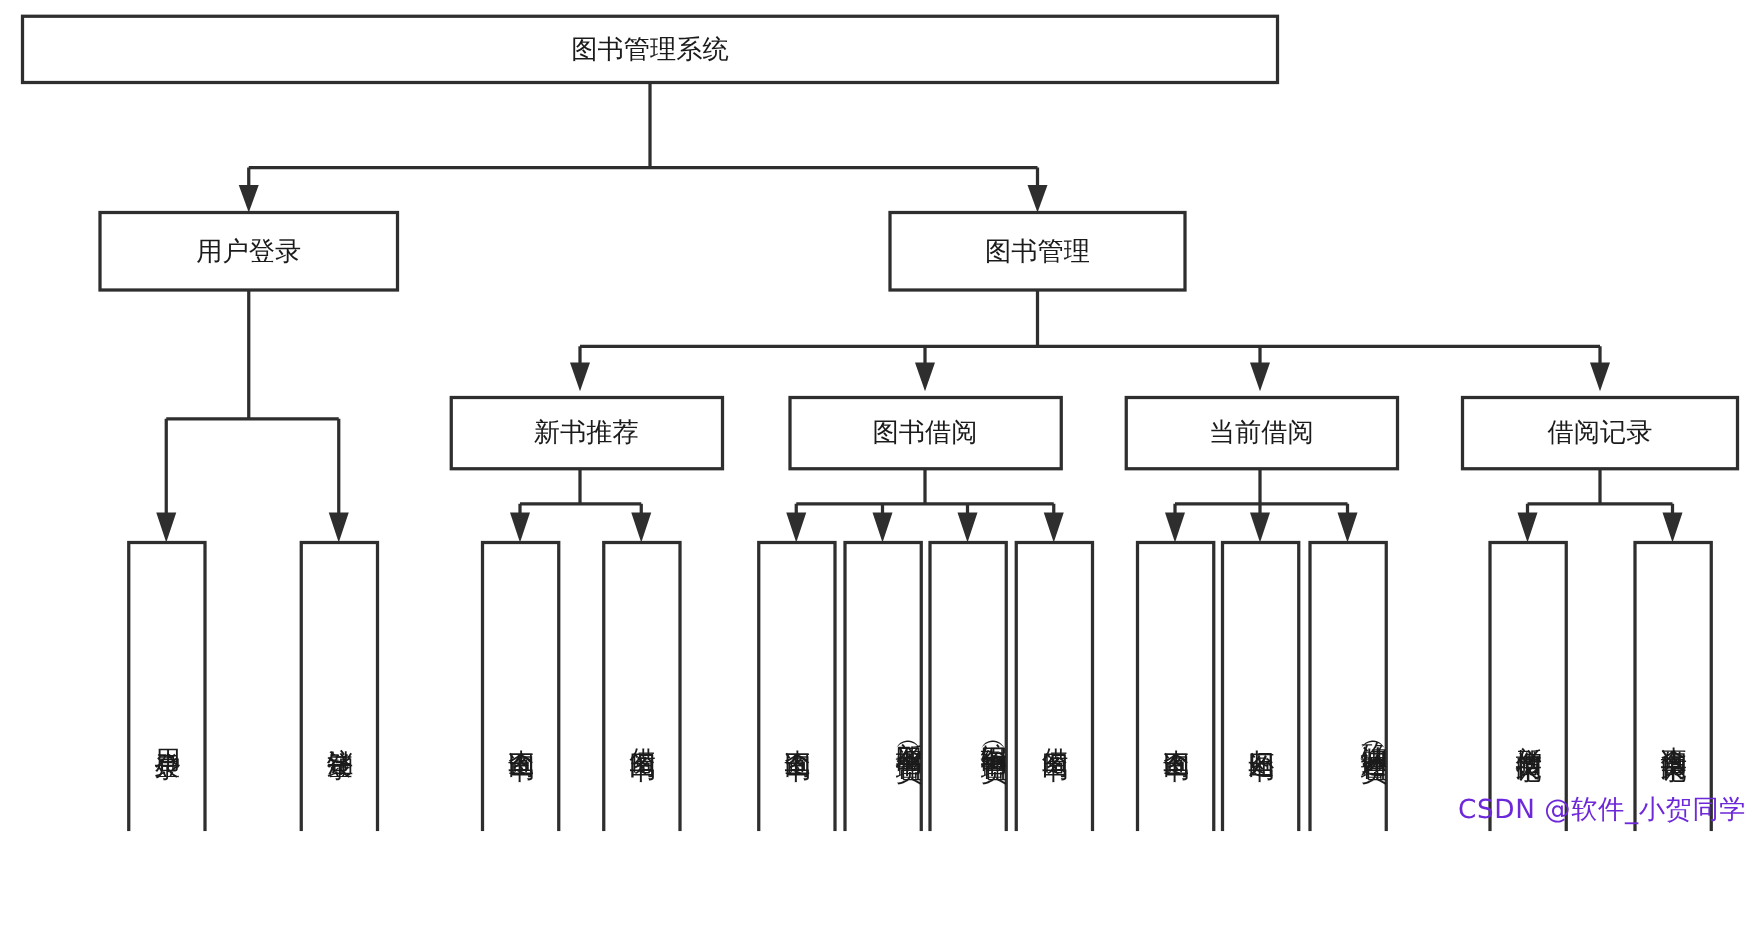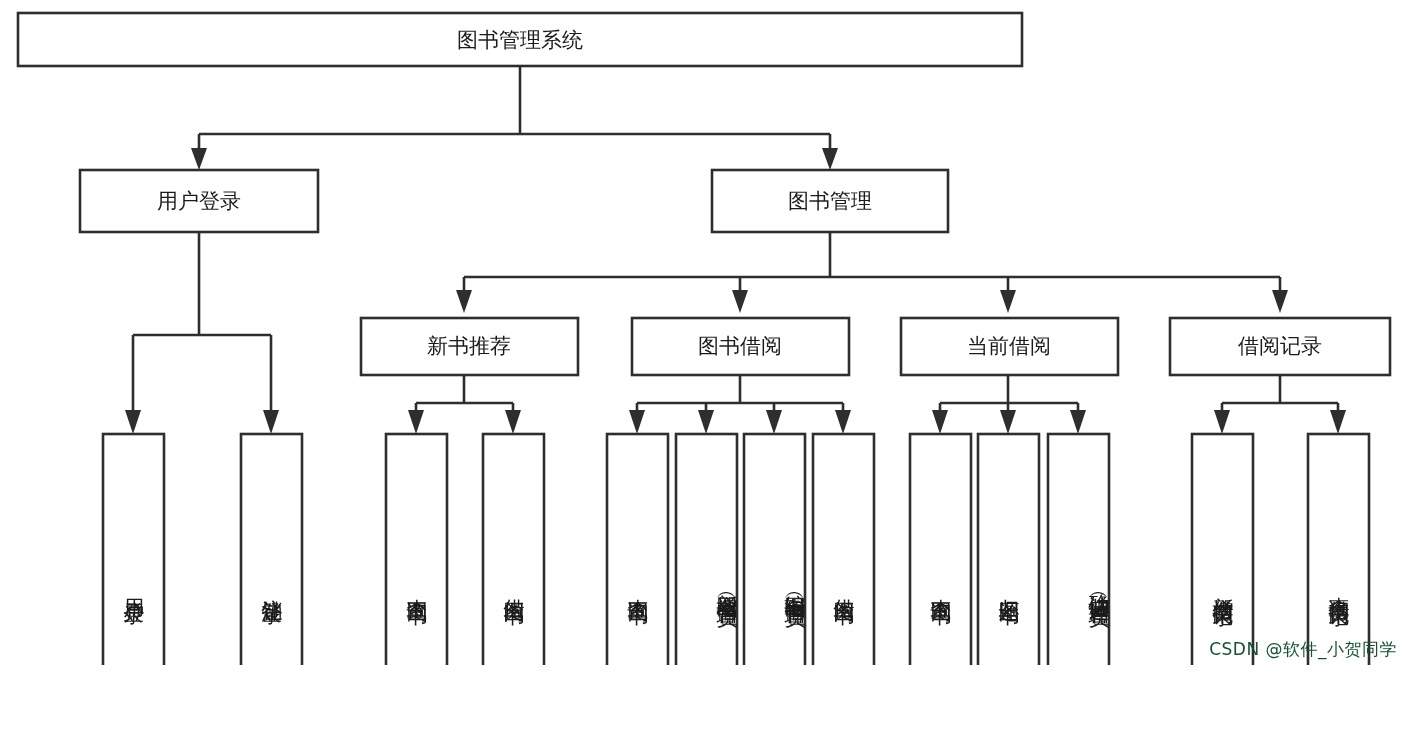--- a/index.html
+++ b/index.html
@@ -60,22 +60,22 @@
     align-items: center;
     justify-content: center;
     white-space: nowrap;
     pointer-events: none;
   }
   .watermark {
     position: absolute;
     right: 8px;
     bottom: 4px;
     font-family: "DejaVu Sans", "Liberation Sans", sans-serif;
-    font-size: 17px;
-    color: #14532d;
+    font-size: 21px;
+    color: #6d28d9;
     letter-spacing: 0.5px;
     white-space: nowrap;
   }
 </style>
 </head>
 <body>
 
 <div id="diagram-root">
 
   <svg class="diagram-canvas" viewBox="0 0 1405 747">

